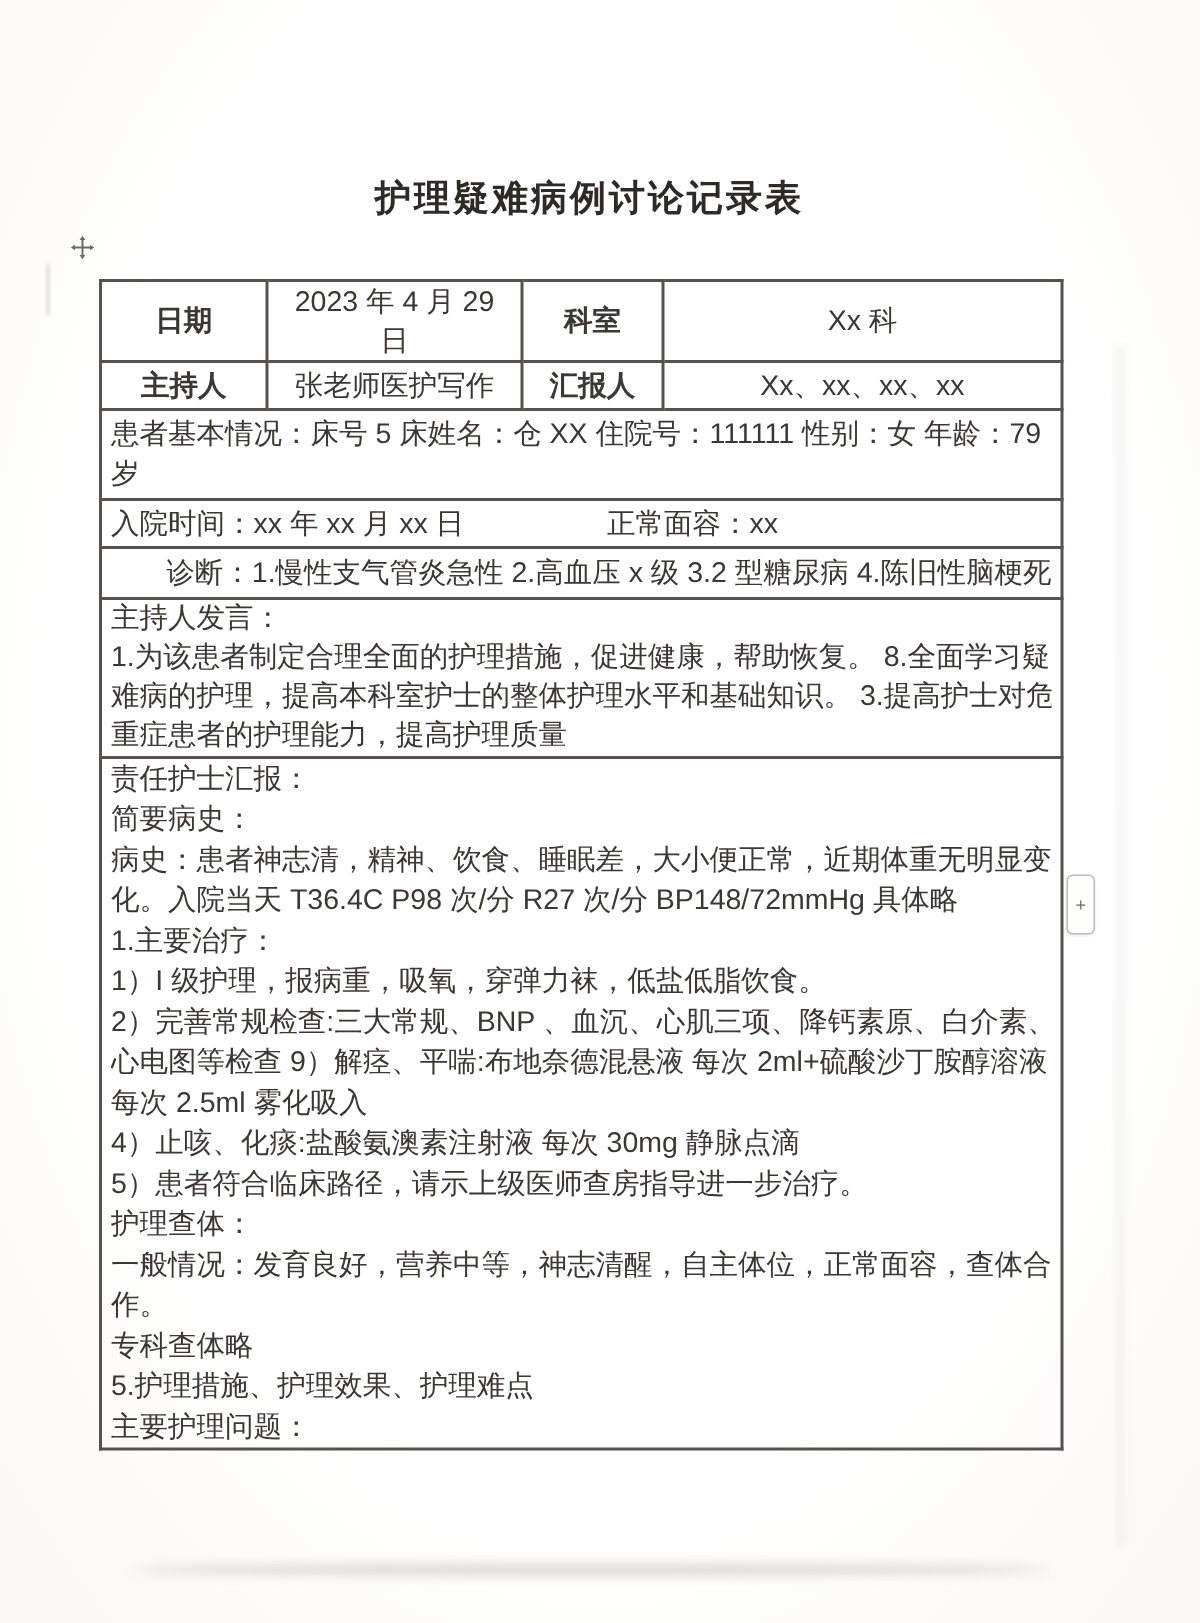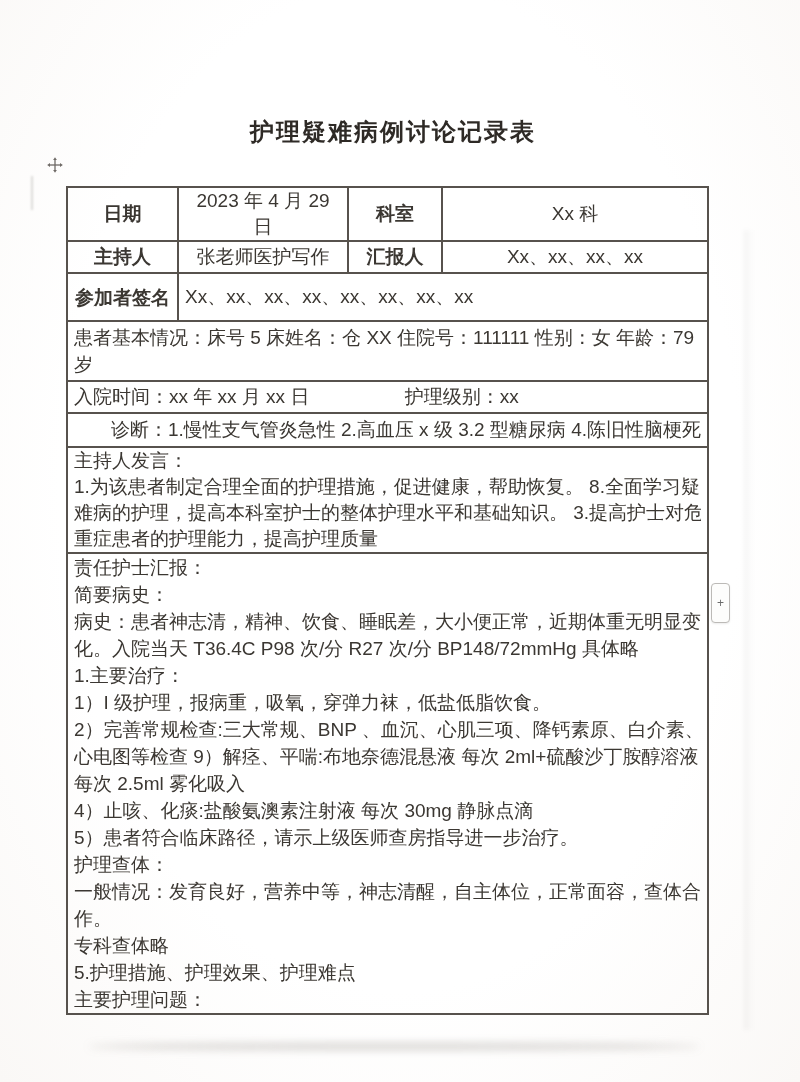--- a/index.html
+++ b/index.html
@@ -104,34 +104,30 @@
         <td class="c-center">2023 年 4 月 29 日</td>
         <td class="c-label">科室</td>
         <td class="c-center">Xx 科</td>
       </tr>
       <tr class="r-host">
         <td class="c-label">主持人</td>
         <td class="c-center">张老师医护写作</td>
         <td class="c-label">汇报人</td>
         <td class="c-center">Xx、xx、xx、xx</td>
       </tr>
-      <tr class="r-participants">
-        <td class="c-label participants-label">参加者签名</td>
-        <td class="c-left" colspan="3">Xx、xx、xx、xx、xx、xx、xx、xx</td>
-      </tr>
       <tr class="r-basic">
         <td class="block-cell" colspan="4">
           <div class="ln">患者基本情况：床号 5 床姓名：仓 XX 住院号：111111 性别：女  年龄：79</div>
           <div class="ln">岁</div>
         </td>
       </tr>
       <tr class="r-admission">
         <td class="c-left" colspan="4">
           <span>入院时间：xx 年 xx 月 xx 日</span>
-          <span class="gap-right">护理级别：xx</span>
+          <span class="gap-right">正常面容：xx</span>
         </td>
       </tr>
       <tr class="r-diagnosis">
         <td class="c-left" colspan="4">诊断：1.慢性支气管炎急性 2.高血压 x 级 3.2 型糖尿病 4.陈旧性脑梗死</td>
       </tr>
       <tr class="r-speech">
         <td class="block-cell speech-cell" colspan="4">
           <div class="ln">主持人发言：</div>
           <div class="ln">1.为该患者制定合理全面的护理措施，促进健康，帮助恢复。 8.全面学习疑</div>
           <div class="ln">难病的护理，提高本科室护士的整体护理水平和基础知识。 3.提高护士对危</div>

